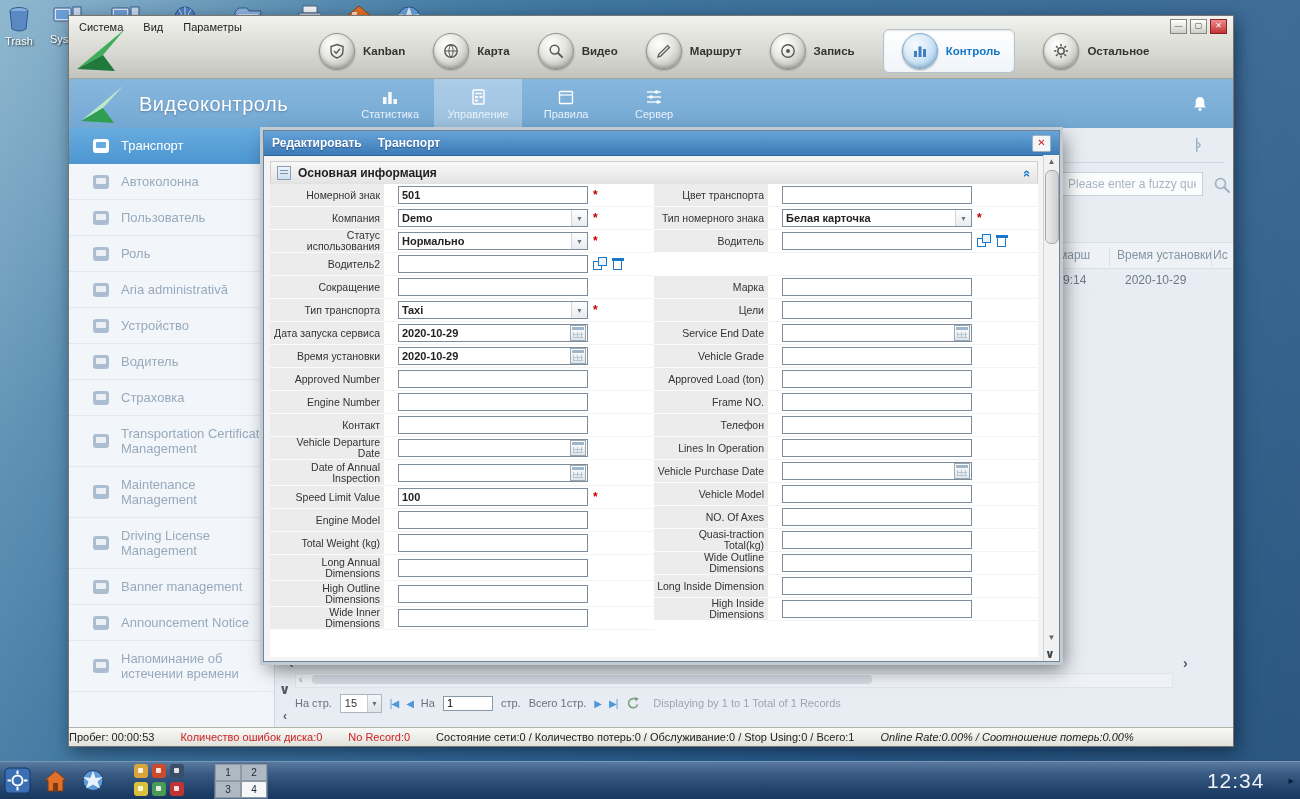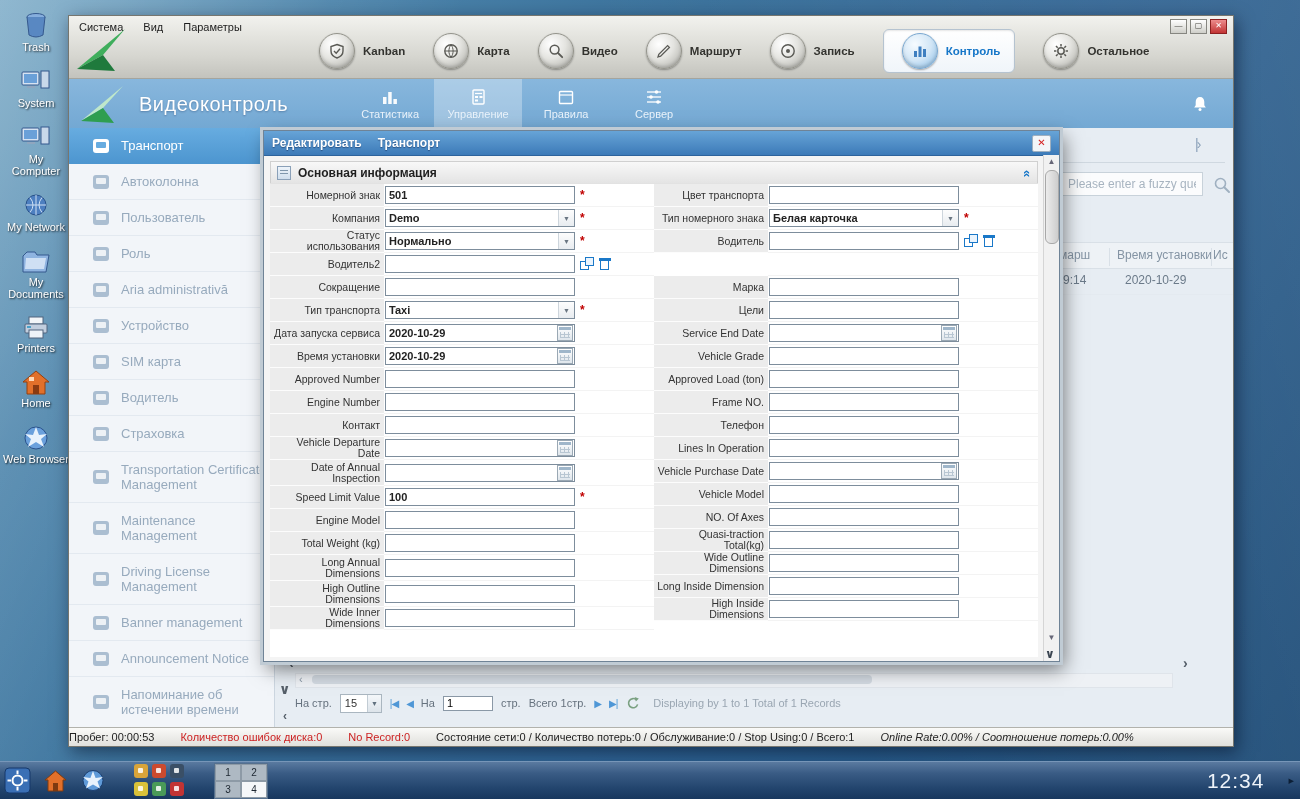--- a/index.html
+++ b/index.html
@@ -5,21 +5,21 @@
   html,body{margin:0;padding:0;}
   body{
     width:1300px;height:799px;overflow:hidden;position:relative;
     font-family:"Liberation Sans","DejaVu Sans",sans-serif;
     background:linear-gradient(125deg,#74a6c4 0%,#4c84ab 18%,#3a719b 38%,#2e6292 60%,#245684 80%,#1c4a75 100%);
   }
   .wallpaper-streaks{position:absolute;inset:0;pointer-events:none;
     background:linear-gradient(115deg,rgba(255,255,255,.20) 0%,rgba(255,255,255,0) 28%),
                linear-gradient(250deg,rgba(255,255,255,.10) 0%,rgba(255,255,255,0) 45%);}
   
-  .dicons{position:absolute;left:3px;top:10px;width:66px;display:flex;flex-direction:column;gap:15px;z-index:1;}
+  .dicons{position:absolute;left:3px;top:4px;width:66px;display:flex;gap:15px;z-index:1;}
   .dicon{display:flex;flex-direction:column;align-items:center;gap:1px;cursor:default;}
   .dicon .dlabel{font-size:11px;color:#fff;text-align:center;line-height:12px;text-shadow:1px 1px 2px rgba(0,0,0,.8);}
   
   .win{position:absolute;left:68px;top:15px;width:1164px;height:730px;background:#d6d6d0;
        border:1px solid #76766f;box-shadow:3px 5px 16px rgba(0,10,30,.5);z-index:2;}
   .chrome{height:62px;background:linear-gradient(#f2f2ee,#d6d6d0 65%,#c3c3bd);border-bottom:1px solid #a5a59e;position:relative;}
   .menus{position:absolute;left:10px;top:5px;display:flex;gap:20px;font-size:11px;color:#1d1d1d;}
   .menu-item{cursor:default;}
   .winbtns{position:absolute;right:6px;top:3px;display:flex;gap:3px;}
   .wbtn{width:15px;height:13px;border:1px solid #868680;background:linear-gradient(#ffffff,#cfcfc9);
@@ -104,21 +104,21 @@
   .msec-ic{width:12px;height:12px;border:1px solid #8aa0b8;background:linear-gradient(#eef4fa,#cfdeed);position:relative;flex:0 0 auto;}
   .msec-ic::after{content:"";position:absolute;left:2px;right:2px;top:3px;height:1px;background:#7e96ac;box-shadow:0 3px 0 #7e96ac;}
   .msec-t{font-weight:bold;font-size:12px;color:#1f1f1f;}
   .msec-ch{margin-left:auto;color:#1576c8;font-weight:bold;font-size:13px;transform:rotate(90deg);}
   .mform{position:absolute;left:6px;right:21px;top:52px;bottom:4px;background:#fff;display:flex;overflow:hidden;border-top:1px solid #e2e2e2;}
   .fcol{width:50%;display:flex;flex-direction:column;background:#fff;}
   .frow{display:flex;min-height:23px;}
   .frow.tall{min-height:26px;}
   .flbl{width:114px;background:#ececec;border-bottom:1px solid #fcfcfc;display:flex;align-items:center;justify-content:flex-end;
         text-align:right;padding:0 4px 0 2px;font-size:10.5px;line-height:11px;color:#333;box-sizing:border-box;flex:0 0 auto;}
-  .ffld{flex:1;background:#fff;border-bottom:1px solid #f3f3f3;display:flex;align-items:center;gap:5px;padding-left:1px;}
+  .ffld{flex:1;background:#fff;border-bottom:1px solid #f3f3f3;display:flex;align-items:center;gap:5px;padding-left:14px;}
   .frow.empty .flbl{background:#fff;border-bottom-color:#fff;}
   .txt{width:190px;height:18px;border:1px solid #7d8d9c;font-family:"Liberation Sans",sans-serif;font-weight:bold;font-size:11px;
        padding:0 3px;box-sizing:border-box;color:#222;background:#fff;flex:0 0 auto;}
   .sel{width:190px;height:18px;border:1px solid #7d8d9c;background:#fff;display:flex;align-items:center;box-sizing:border-box;flex:0 0 auto;}
   .sel .v{flex:1;padding-left:3px;font-weight:bold;font-size:11px;color:#222;}
   .sel .arw{width:15px;align-self:stretch;border-left:1px solid #cdd5dc;display:flex;align-items:center;justify-content:center;
             font-size:7px;color:#6a7682;background:linear-gradient(#fdfdfd,#e8ecf0);}
   .datew{width:190px;height:18px;border:1px solid #7d8d9c;background:#fff;display:flex;align-items:center;box-sizing:border-box;
          justify-content:space-between;padding-right:1px;flex:0 0 auto;}
   .datew input{flex:1;border:none;outline:none;font-family:"Liberation Sans",sans-serif;font-weight:bold;font-size:11px;color:#222;
@@ -392,24 +392,20 @@
         <div class="side-item">
           <span class="side-icon"></span>
           <span class="side-label">Aria administrativă</span>
         </div>
         <div class="side-item">
           <span class="side-icon"></span>
           <span class="side-label">Устройство</span>
         </div>
         <div class="side-item">
           <span class="side-icon"></span>
-          <span class="side-label">SIM карта</span>
-        </div>
-        <div class="side-item">
-          <span class="side-icon"></span>
           <span class="side-label">Водитель</span>
         </div>
         <div class="side-item">
           <span class="side-icon"></span>
           <span class="side-label">Страховка</span>
         </div>
         <div class="side-item">
           <span class="side-icon"></span>
           <span class="side-label">Transportation Certificate Management</span>
         </div>

